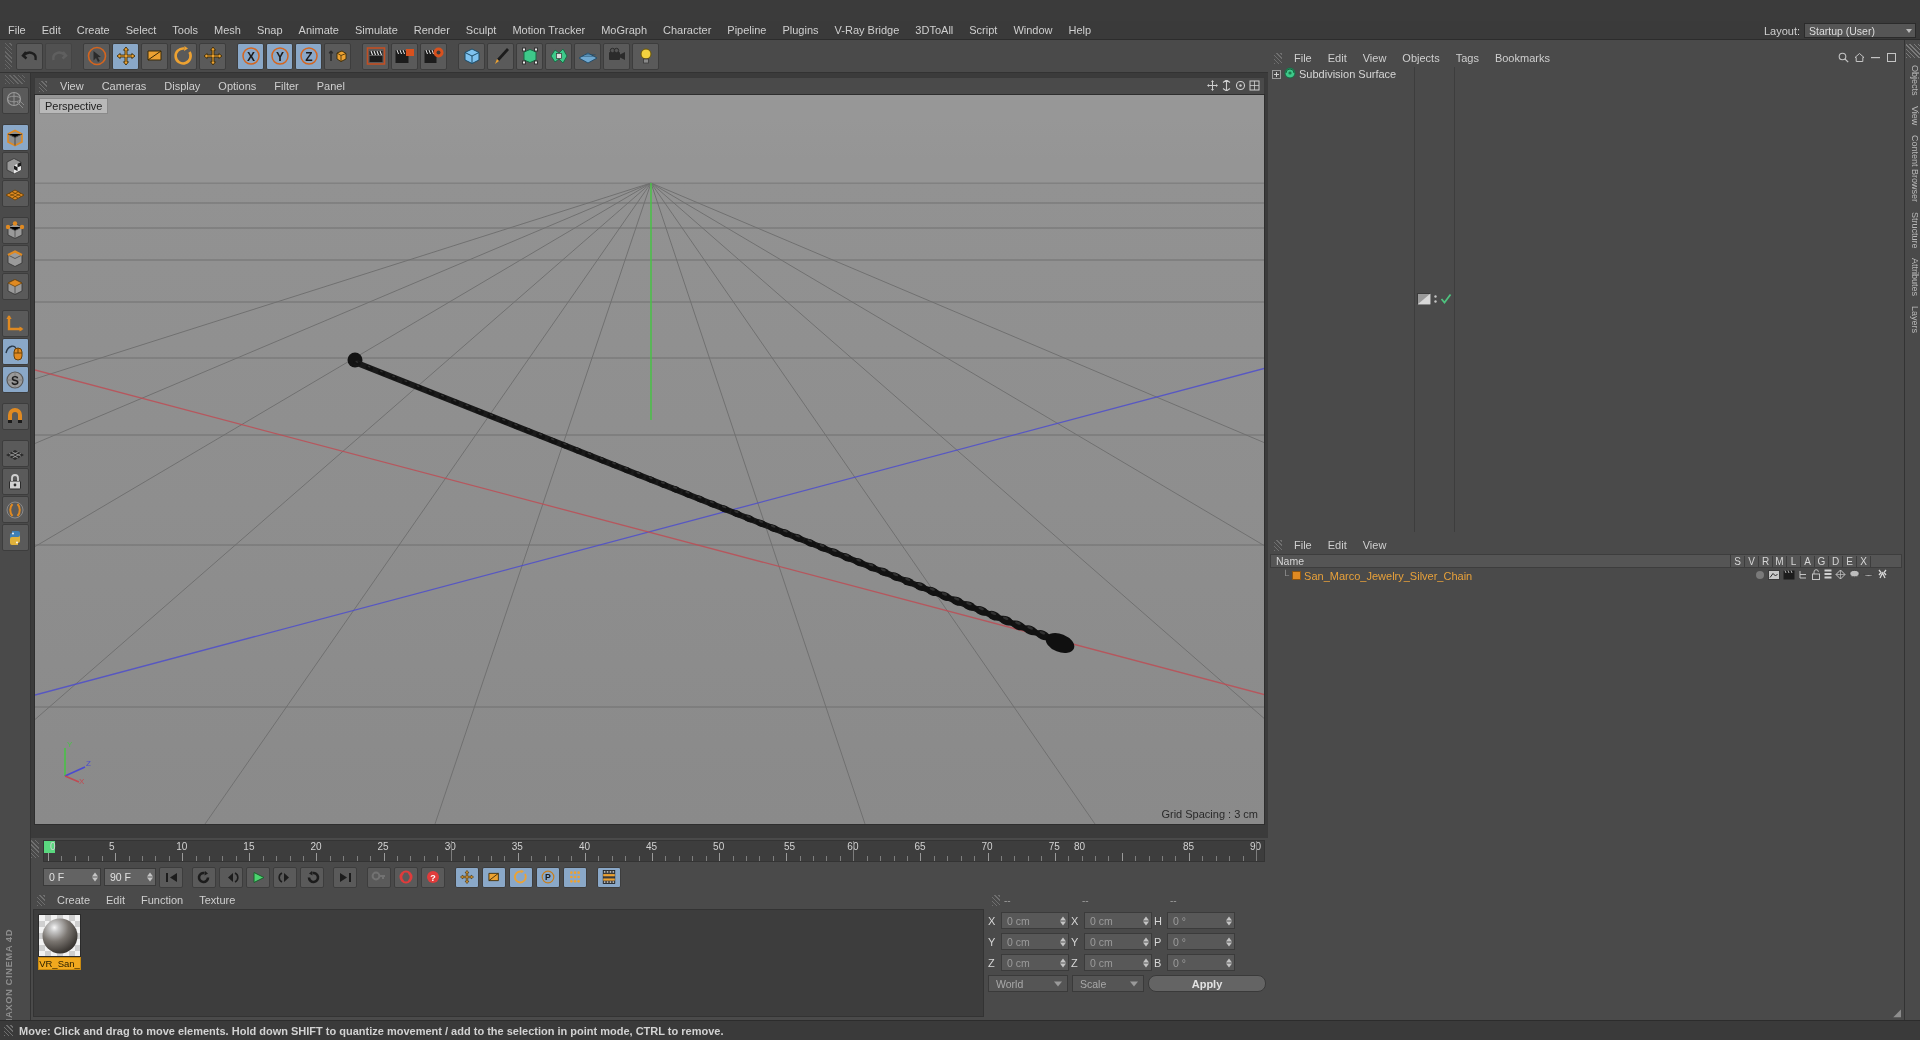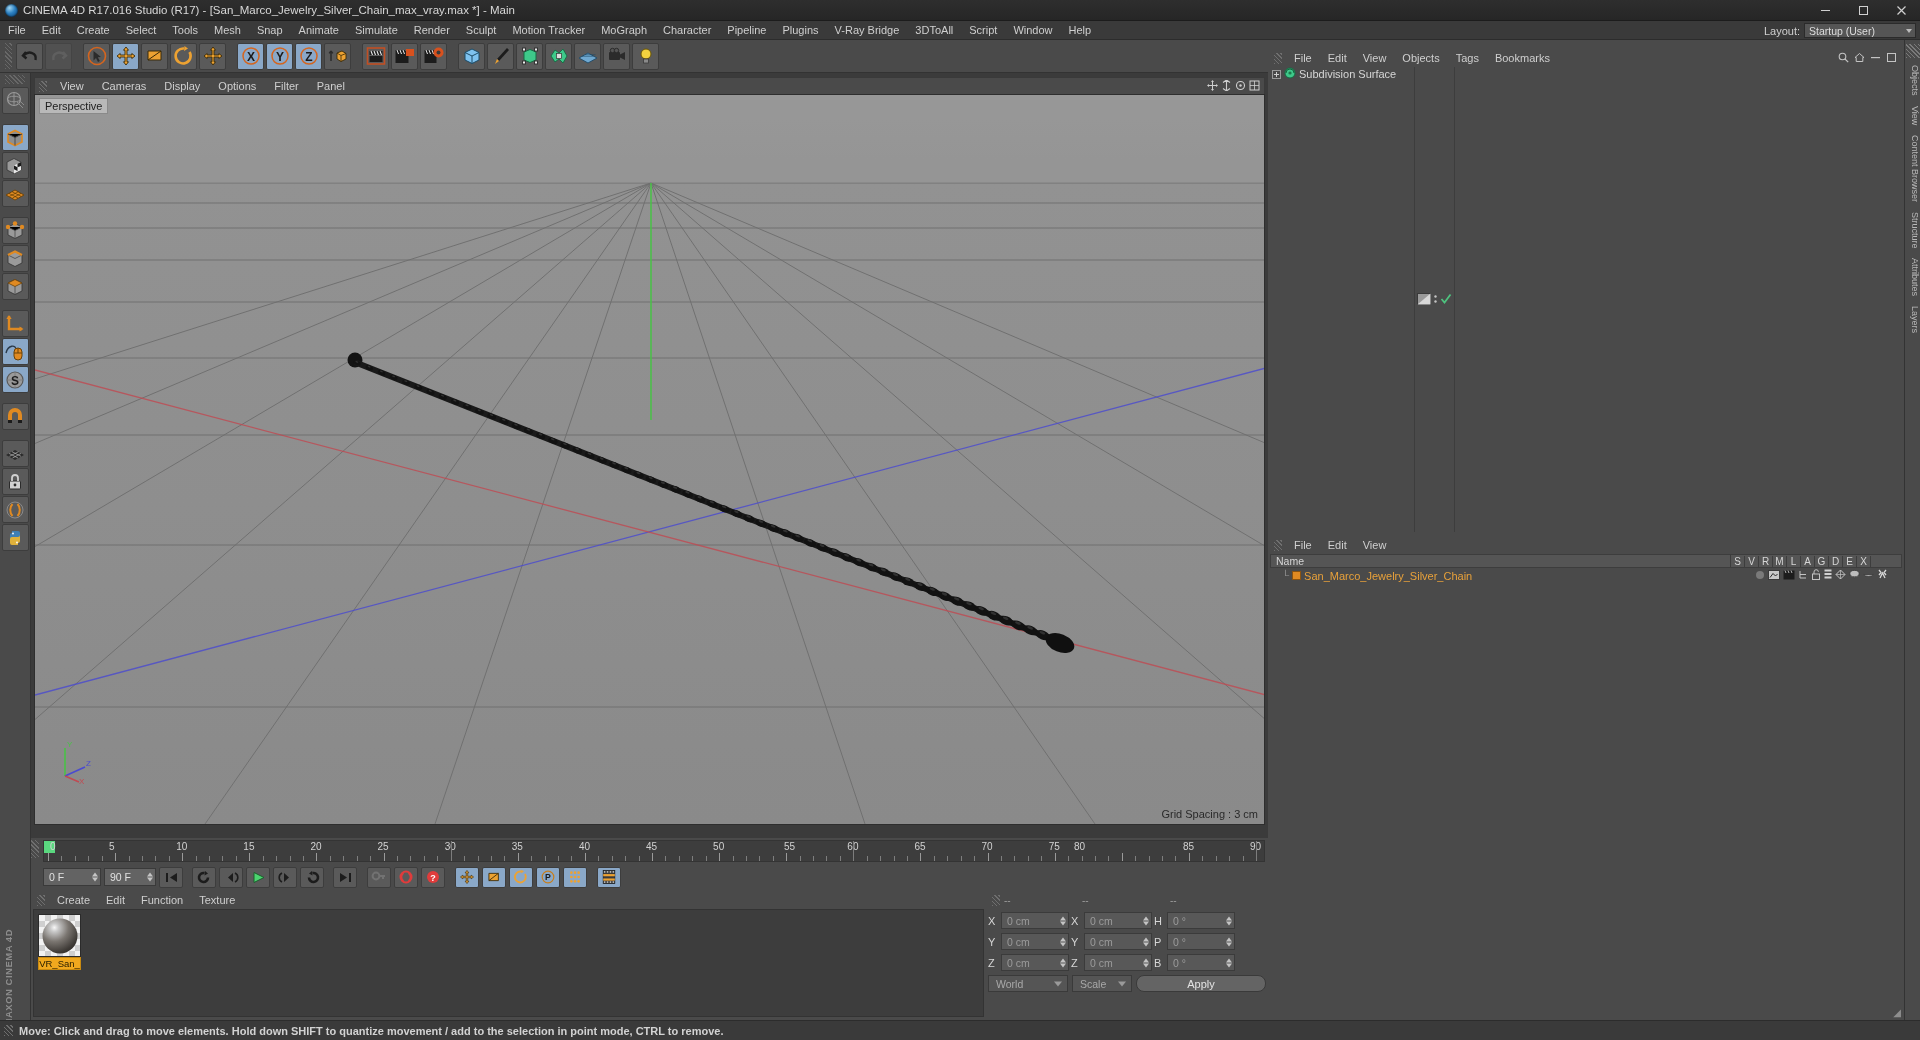--- a/index.html
+++ b/index.html
@@ -248,21 +248,21 @@
     padding-left: 7px; position: relative;
   }
   .cm-combo .arw {
     position: absolute; right: 5px; top: 50%; transform: translateY(-50%);
     border-left: 4px solid transparent; border-right: 4px solid transparent;
     border-top: 5px solid #9a9a9a;
   }
   .cm-apply {
     flex: 1; height: 17px; background: #646464; border: 1px solid #3a3a3a;
     border-radius: 8px; font-size: 11px; color: #e3e3e3;
-    display: flex; align-items: center; justify-content: center;
+    display: flex; align-items: center; justify-content: center; font-weight: bold;
   }
 
   
   .objmgr {
     position: absolute; left: 1268px; top: 48px; width: 636px; height: 487px;
     background: #4a4a4a; padding: 2px;
   }
   .om-menubar { height: 17px; display: flex; align-items: center; position: relative; }
   .om-menu { padding: 0 8px; font-size: 11px; color: #cfcfcf; line-height: 17px; }
   .om-tools {
@@ -323,41 +323,20 @@
     width: 9px; height: 11px;
     background-image: repeating-linear-gradient(45deg, #6f6f6f 0 1px, transparent 1px 3px);
   }
   .sb-text { font-size: 11px; color: #d2d2d2; font-weight: bold; }
 </style>
 </head>
 <body>
 
 <div id="app">
 
-  <div class="titlebar">
-    <div class="title-ico"></div>
-    <div class="title-text">CINEMA 4D R17.016 Studio (R17) - [San_Marco_Jewelry_Silver_Chain_max_vray.max *] - Main</div>
-    <div class="win-btns">
-      <div class="win-btn">
-        <svg width="11" height="11" viewBox="0 0 11 11">
-            <rect x="1" y="5" width="9" height="1" fill="#d0d0d0"></rect>
-          </svg>
-      </div>
-      <div class="win-btn">
-        <svg width="11" height="11" viewBox="0 0 11 11">
-            <rect x="1.5" y="1.5" width="8" height="8" fill="none" stroke="#d0d0d0" stroke-width="1"></rect>
-          </svg>
-      </div>
-      <div class="win-btn close">
-        <svg width="11" height="11" viewBox="0 0 11 11">
-            <path d="M1.5 1.5 L9.5 9.5 M9.5 1.5 L1.5 9.5" stroke="#d0d0d0" stroke-width="1.2"></path>
-          </svg>
-      </div>
-    </div>
-  </div>
 
   <div class="menubar">
     <div id="menu-items" style="display:flex;align-items:center;">
         <div class="menu-item">File</div>
         <div class="menu-item">Edit</div>
         <div class="menu-item">Create</div>
         <div class="menu-item">Select</div>
         <div class="menu-item">Tools</div>
         <div class="menu-item">Mesh</div>
         <div class="menu-item">Snap</div>
@@ -1273,21 +1252,21 @@
               <i class="d"></i>
             </span>
           </div>
         </div>
       </div>
     <div class="cm-footer">
       <div class="cm-combo" style="width:80px;">
         <span>World</span>
         <i class="arw"></i>
       </div>
-      <div class="cm-combo" style="width:60px;">
+      <div class="cm-combo" style="width:72px;">
         <span>Scale</span>
         <i class="arw"></i>
       </div>
       <div class="cm-apply">Apply</div>
     </div>
   </div>
 
   <div class="objmgr">
     <div class="om-menubar">
       <div class="vp-grip"></div>

